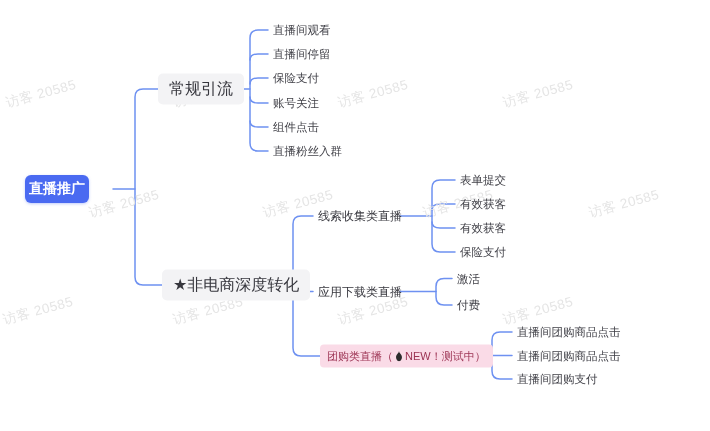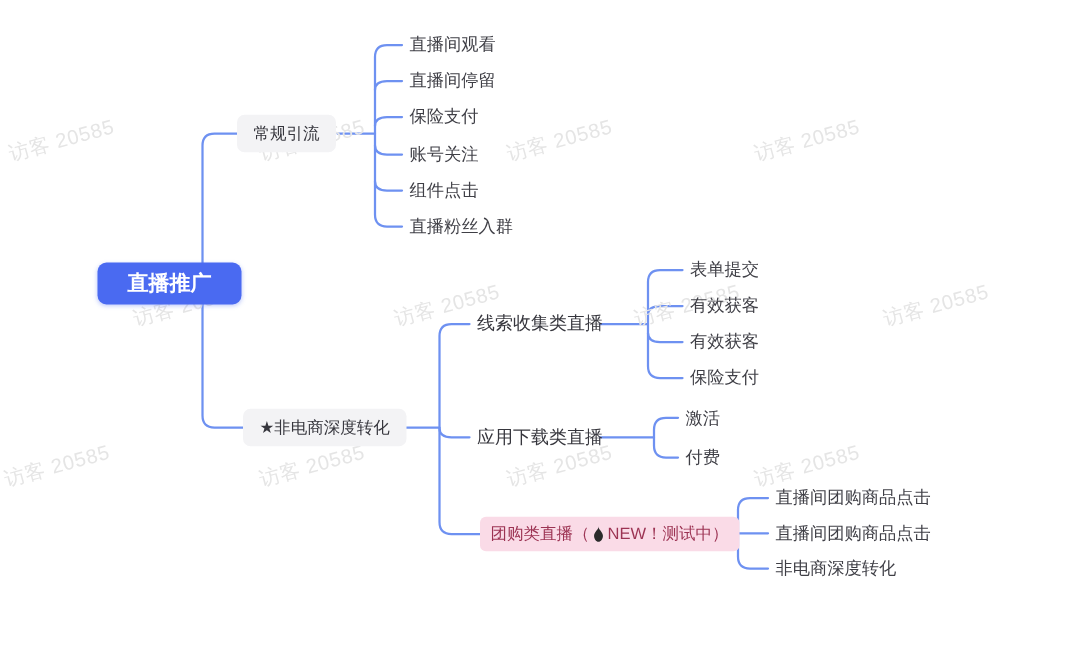--- a/index.html
+++ b/index.html
@@ -19,29 +19,29 @@
     overflow:hidden;
   }
   .connectors{position:absolute;left:0;top:0;width:710px;height:431px;}
   .wm{
     position:absolute;color:var(--watermark);font-size:13.5px;
     transform:rotate(-15deg);white-space:nowrap;user-select:none;
     z-index:1;letter-spacing:.5px;
   }
   .node{position:absolute;transform:translateY(-50%);white-space:nowrap;z-index:3;}
   .root-node{
-    left:25px;top:189px;width:96px;height:28px;
+    left:25px;top:189px;width:64px;height:28px;
     display:inline-flex;align-items:center;justify-content:center;
     background:var(--root-bg);color:#ffffff;font-weight:bold;font-size:14px;
-    border-radius:6px;box-shadow:0 1px 3px rgba(74,106,241,.35);margin-left:40px;
+    border-radius:6px;box-shadow:0 1px 3px rgba(74,106,241,.35);
   }
   .branch-box{
     display:inline-flex;align-items:center;
     background:var(--branch-bg);color:var(--branch-text);
-    font-size:11px;border-radius:5px;padding:5px 11px;text-align:right;
+    font-size:16px;border-radius:5px;padding:5px 11px;text-align:right;
   }
   .sub-label{font-size:12px;color:var(--branch-text);}
   .leaf{font-size:11.5px;color:var(--leaf-text);text-align:center;}
   .highlight-box{
     display:inline-flex;align-items:center;gap:1px;
     background:var(--highlight-bg);color:var(--highlight-text);
     font-size:11px;border-radius:4px;padding:4px 7px;
   }
   .fire{display:inline-flex;align-items:center;margin:0 1px;}
 </style>
@@ -100,21 +100,21 @@
     <span>团购类直播（</span>
     <span class="fire">
       <svg width="8" height="11" viewBox="0 0 10 13" fill="#2b2b2b">
         <path d="M5 0 C5.2 3 1.3 4.6 1.3 8 C1.3 10.8 3 13 5 13 C7 13 8.7 10.8 8.7 8 C8.7 4.6 4.8 3 5 0 Z"></path>
       </svg>
     </span>
     <span>NEW！测试中）</span>
   </div>
   <div class="node leaf" style="left:517px;top:332px">直播间团购商品点击</div>
   <div class="node leaf" style="left:517px;top:355.5px">直播间团购商品点击</div>
-  <div class="node leaf" style="left:517px;top:379px">非电商深度转化</div>
+  <div class="node leaf" style="left:517px;top:379px">直播间团购支付</div>
 
 <span class="wm" style="left: 5px; top: 85px;">访客 20585</span>
     <span class="wm" style="left: 172px; top: 85px;">访客 20585</span>
     <span class="wm" style="left: 337px; top: 85px;">访客 20585</span>
     <span class="wm" style="left: 502px; top: 85px;">访客 20585</span>
     <span class="wm" style="left: 88px; top: 195px;">访客 20585</span>
     <span class="wm" style="left: 262px; top: 195px;">访客 20585</span>
     <span class="wm" style="left: 422px; top: 195px;">访客 20585</span>
     <span class="wm" style="left: 588px; top: 195px;">访客 20585</span>
     <span class="wm" style="left: 2px; top: 302px;">访客 20585</span>

